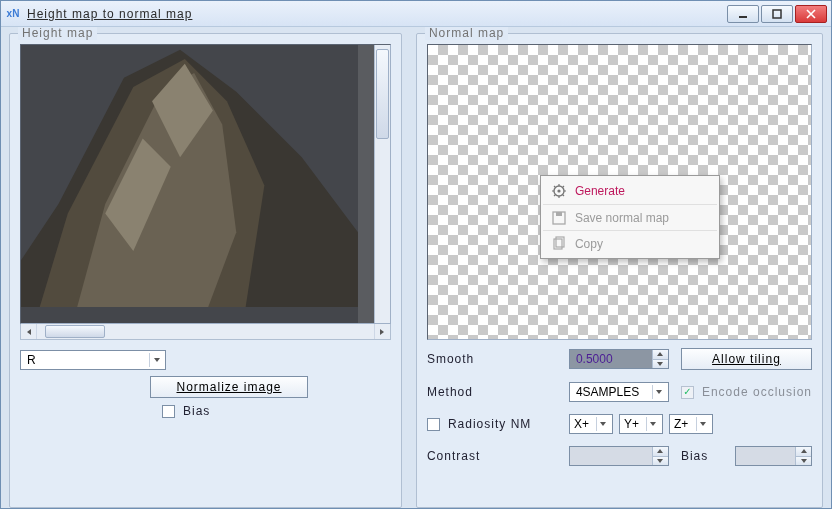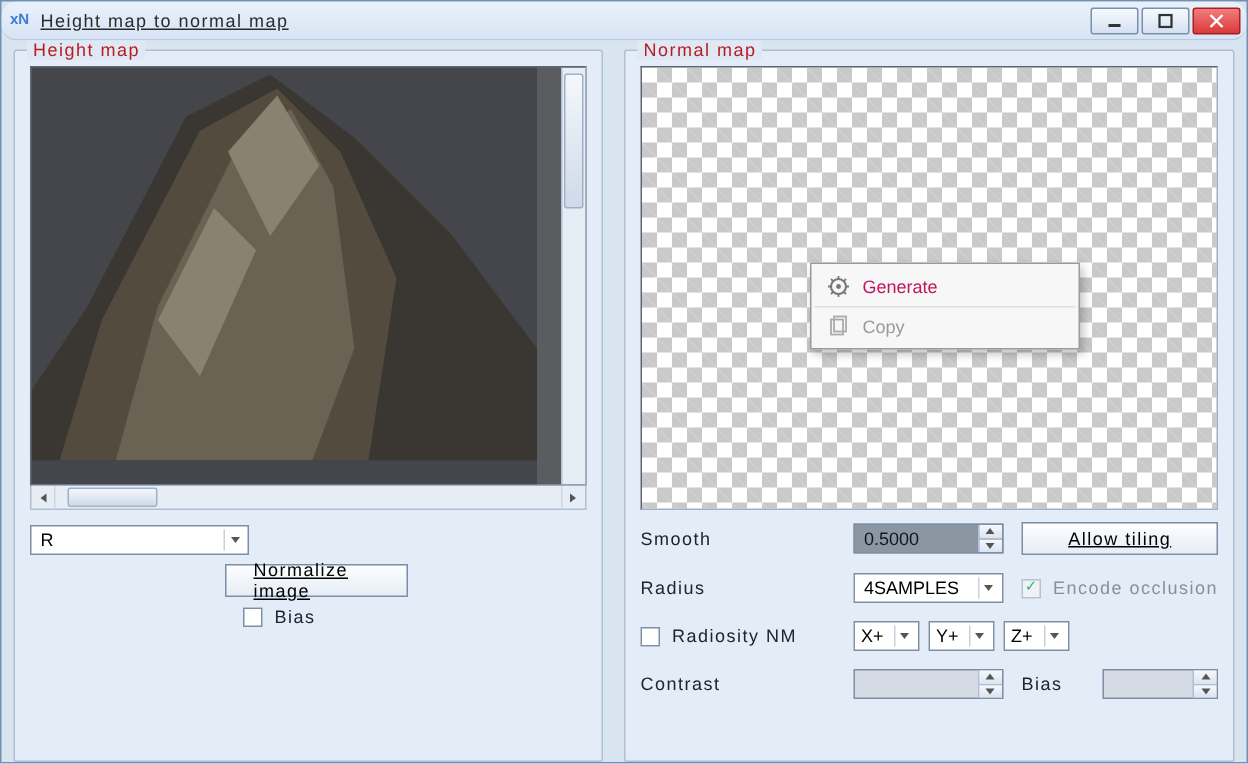--- a/index.html
+++ b/index.html
@@ -1,28 +1,28 @@
 <!DOCTYPE html>
 <html><head>
 <meta charset="utf-8">
 <style>
   * { box-sizing: border-box; font-family: "SimSun","NSimSun","MS Sans Serif",sans-serif; font-size: 12px; }
   body { margin:0; background:#d9e4f1; width:832px; height:509px; overflow:hidden; }
   .window { width:832px; height:509px; background:#d9e4f1; border:1px solid #6f8fb3; display:flex; flex-direction:column; }
-  .titlebar { height:26px; background:linear-gradient(#eaf1fb,#d7e4f5); display:flex; align-items:center; padding:0 4px; border-bottom:1px solid #b7c9de;border-radius:10px; }
+  .titlebar { height:26px; background:linear-gradient(#eaf1fb,#d7e4f5); display:flex; align-items:center; padding:0 4px; border-bottom:1px solid #b7c9de; }
   .titlebar .appicon { width:16px; height:16px; margin-right:6px; display:flex; align-items:center; justify-content:center; color:#3b7bd6; font-weight:bold; font-size:10px;}
   .titlebar .title { flex:1; color:#2b2b2b; letter-spacing:1px;text-decoration:underline; }
   .winbtns { display:flex; gap:2px; }
   .winbtn { width:32px; height:18px; border:1px solid #7a8fa8; border-radius:2px; background:linear-gradient(#f6fafe,#d4e1f1); display:flex; align-items:center; justify-content:center; cursor:pointer; }
   .winbtn.close { background:linear-gradient(#f27d7d,#d93a3a); border-color:#a62020; color:#fff; }
   .winbtn svg { width:10px; height:10px; display:block; }
   .content { flex:1; padding:6px 8px 0 8px; display:flex; gap:14px; overflow:hidden; }
   .panel { flex:1; display:flex; flex-direction:column; }
   .groupbox { flex:1; border:1px solid #b0bfd2; border-radius:2px; padding:10px 10px 6px 10px; position:relative; background:#e3ecf7; display:flex; flex-direction:column; }
-  .grouptitle { position:absolute; top:-8px; left:8px; background:#dfe9f6; padding:0 4px; color:#b91c1c; letter-spacing:1px;}
+  .grouptitle { position:absolute; top:-8px; left:8px; background:#dfe9f6; padding:0 4px; color:#737373; letter-spacing:1px;}
   .preview-wrap { flex:0 0 296px; display:flex; flex-direction:column; }
   .preview { position:relative; flex:1; border:1px inset #9fb0c7; background:#5a5c60; overflow:hidden; display:flex; }
   .preview .img { flex:1; margin-right:16px; background:#44464b; position:relative; overflow:hidden;}
   .rock { position:absolute; inset:0; }
   .rock polygon { fill:#6a6253; }
   .rock .shade1 { fill:#524b3e; }
   .rock .shade2 { fill:#3a3732; }
   .rock .lite { fill:#8a8270; }
   .vscroll { width:16px; background:#e7edf5; border-left:1px solid #b0bfd2; position:relative; }
   .vthumb { position:absolute; left:1px; right:1px; top:4px; height:90px; background:linear-gradient(#f4f8fd,#cfd9e8); border:1px solid #9fb0c7; border-radius:2px;}
@@ -36,21 +36,21 @@
   .lbl { color:#223; letter-spacing:1px; white-space:nowrap; }
   .combo { height:20px; border:1px solid #7c8fa6; background:#fff; display:flex; align-items:center; padding:0 2px 0 6px; min-width:0;}
   .combo.disabled { background:#eef1f6; color:#8a8f98;}
   .combo .val { flex:1; white-space:nowrap; overflow:hidden; }
   .combo .dd { width:14px; height:14px; border-left:1px solid #c6d0de; display:flex; align-items:center; justify-content:center;}
   .btn { height:22px; border:1px solid #7c8fa6; background:linear-gradient(#fdfeff,#e6edf6); padding:0 18px; display:flex; align-items:center; justify-content:center; cursor:pointer; letter-spacing:1px;text-decoration:underline;}
   .chk { width:13px; height:13px; border:1px solid #7c8fa6; background:#fff; display:inline-flex; align-items:center; justify-content:center; }
   .chk.checked::after { content:"✓"; font-size:10px; color:#2b6; line-height:1; }
   .chk.disabled { background:#eef1f6; border-color:#b6c1d1;}
   .spinner { display:flex; height:20px; border:1px solid #7c8fa6; background:#fff; }
-  .spinner.dark { background:#8c96a3; color:#0f172a; }
+  .spinner.dark { background:#8c96a3; color:#4c1d95; }
   .spinner.disabled { background:#d5dbe5; }
   .spinner .sval { flex:1; padding:0 6px; display:flex; align-items:center; min-width:0;}
   .spinner .sbtns { width:16px; display:flex; flex-direction:column; border-left:1px solid #b0bfd2;}
   .spinner .sbtns div { flex:1; display:flex; align-items:center; justify-content:center; background:linear-gradient(#f4f8fd,#dbe4f0);}
   .spinner .sbtns div:first-child{border-bottom:1px solid #b0bfd2;}
   .right-grid { margin-top:8px; display:grid; grid-template-columns: 130px 100px 1fr; column-gap:10px; row-gap:8px; align-items:center;gap:12px;}
   .swiz { display:flex; gap:6px; }
   .swiz .combo { width:44px; padding-left:4px;}
   .normal-canvas { flex:0 0 296px; border:1px inset #9fb0c7; background-color:#fff; position:relative;
     background-image:
@@ -131,21 +131,21 @@
           <div class="row">
             <div class="combo" style="width:146px">
               <span class="val">R</span>
               <span class="dd">
                   <span class="tri small"></span>
                 </span>
             </div>
           </div>
           <div class="row">
             <span style="width:122px"></span>
-            <div class="btn" style="width:122px">Normalize image</div>
+            <div class="btn" style="width:158px">Normalize image</div>
           </div>
           <div class="row">
             <span style="width:134px"></span>
             <span class="chk"></span>
             <span class="lbl">Bias</span>
           </div>
         </div>
       </div>
     </div>
 
@@ -161,20 +161,29 @@
                     <circle cx="8" cy="8" r="5" fill="none" stroke="#777" stroke-width="1.4"></circle>
                     <circle cx="8" cy="8" r="1.6" fill="#777"></circle>
                     <path d="M8 1v2M8 13v2M1 8h2M13 8h2M3 3l1.4 1.4M11.6 11.6 13 13M13 3l-1.4 1.4M4.4 11.6 3 13" stroke="#777" stroke-width="1.2"></path>
                   </svg>
               </span>
               <span>Generate</span>
             </div>
             <div class="ctxitem disabled">
               <span class="ctxicon">
                 <svg viewBox="0 0 16 16">
+                    <rect x="2" y="2" width="12" height="12" fill="none" stroke="#aaa" stroke-width="1.3"></rect>
+                    <rect x="5" y="2" width="6" height="4" fill="#aaa"></rect>
+                  </svg>
+              </span>
+              <span>Save normal map</span>
+            </div>
+            <div class="ctxitem disabled">
+              <span class="ctxicon">
+                <svg viewBox="0 0 16 16">
                     <rect x="3" y="3" width="8" height="10" fill="none" stroke="#aaa" stroke-width="1.2"></rect>
                     <rect x="5" y="1" width="8" height="10" fill="none" stroke="#aaa" stroke-width="1.2"></rect>
                   </svg>
               </span>
               <span>Copy</span>
             </div>
           </div>
         </div>
 
         <div class="right-grid">
@@ -185,21 +194,21 @@
                 <div>
                   <span class="tri small up"></span>
                 </div>
                 <div>
                   <span class="tri small"></span>
                 </div>
               </span>
           </div>
           <div class="btn">Allow tiling</div>
 
-          <span class="lbl">Radius</span>
+          <span class="lbl">Method</span>
           <div class="combo">
             <span class="val">4SAMPLES</span>
             <span class="dd">
                 <span class="tri small"></span>
               </span>
           </div>
           <div class="row">
             <span class="chk disabled checked"></span>
             <span class="lbl" style="color:#8a8f98">Encode occlusion</span>
           </div>

